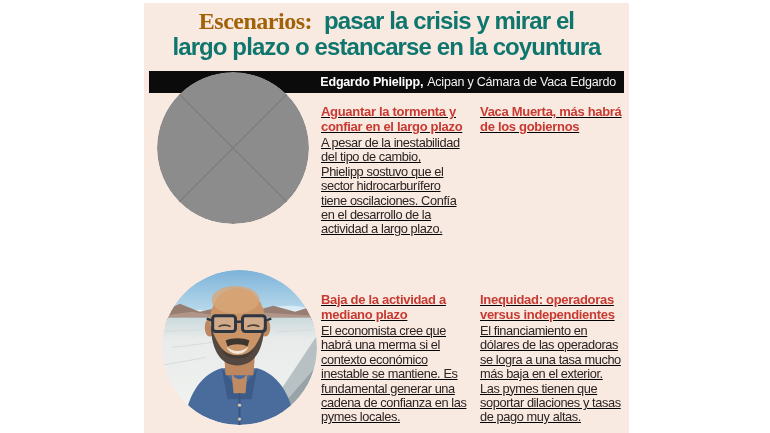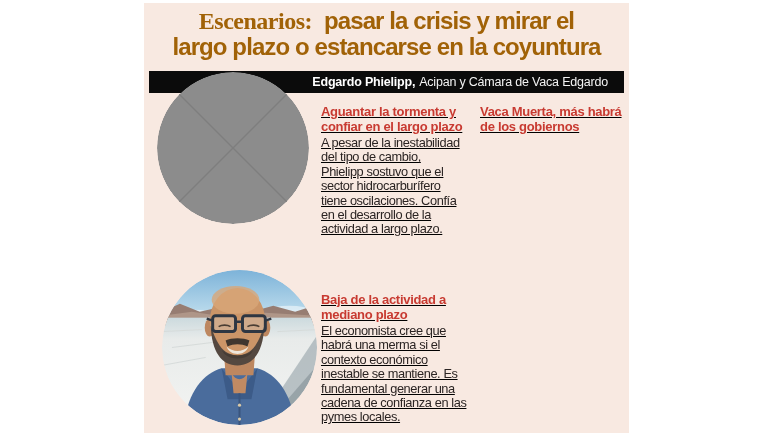--- a/index.html
+++ b/index.html
@@ -14,27 +14,27 @@
   
   .title{
     position:absolute;left:0;top:5px;width:100%;
     text-align:center;line-height:26px;font-size:24px;
   }
   .t-red{
     font-family:Liberation Serif, serif;
     font-weight:700;color:#a16207;letter-spacing:-0.5px;margin-right:12px;
   }
   .t-black{
-    font-weight:700;color:#a16207;letter-spacing:-0.9px;white-space:pre-line;
+    font-weight:700;color:#0f766e;letter-spacing:-0.9px;white-space:pre-line;
   }
   
   .namebar{
     position:absolute;left:5px;width:475px;height:22px;background:#0b0b0b;
     display:flex;align-items:center;justify-content:flex-end;
-    padding-right:16px;box-sizing:border-box;gap:4px;
+    padding-right:8px;box-sizing:border-box;gap:4px;
   }
   .bar1{top:68px;}
   .bar2{top:256px;}
   .nb-name{color:#ffffff;font-size:12.5px;font-weight:700;letter-spacing:-0.2px;}
   .nb-role{color:#f3f3f3;font-size:12.5px;font-weight:400;letter-spacing:-0.2px;}
   
   .photo{position:absolute;border-radius:50%;overflow:hidden;}
   .photo svg{display:block;}
   .photo1{left:13px;top:69px;width:152px;height:152px;}
   .photo2{left:18px;top:267px;width:155px;height:155px;}
@@ -168,15 +168,26 @@
 mediano plazo</h3>
       <p>El economista cree que
 habrá una merma si el
 contexto económico
 inestable se mantiene. Es
 fundamental generar una
 cadena de confianza en las
 pymes locales.</p>
     </div>
 
+    <div class="col c22">
+      <h3>Inequidad: operadoras
+versus independientes</h3>
+      <p>El financiamiento en
+dólares de las operadoras
+se logra a una tasa mucho
+más baja en el exterior.
+Las pymes tienen que
+soportar dilaciones y tasas
+de pago muy altas.</p>
+    </div>
 
   </div>
 </div>
 
 </body></html>

